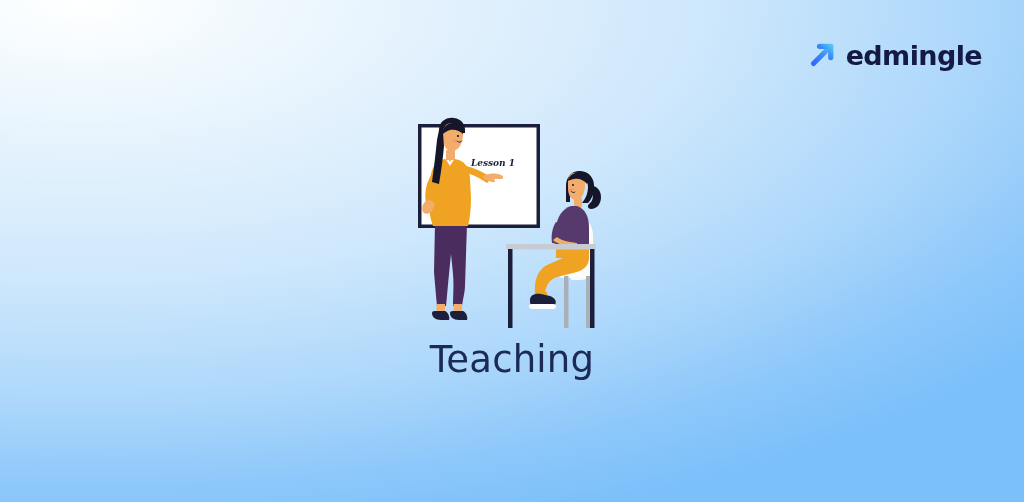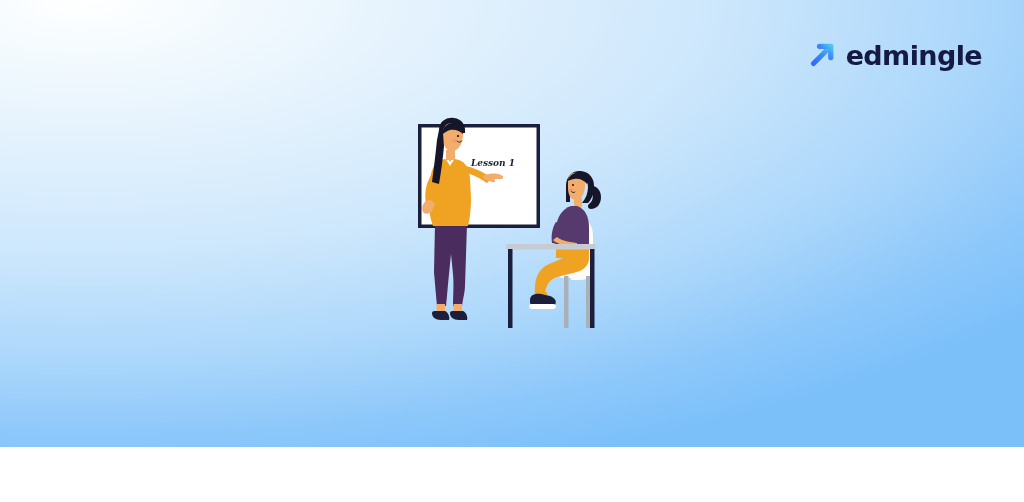--- a/index.html
+++ b/index.html
@@ -10,21 +10,21 @@
   body {
     width: 1024px;
     height: 502px;
     overflow: hidden;
     font-family: "Liberation Sans", sans-serif;
   }
 
   .banner {
     position: relative;
     width: 1024px;
-    height: 447px;
+    height: 502px;
     background:
       radial-gradient(ellipse 120% 110% at 8% 0%,
         #ffffff 0%,
         #f3fafe 12%,
         #e2f1fd 30%,
         #cfe8fc 50%,
         #aed8fb 72%,
         #8ec8fa 88%,
         #7cc0fa 100%);
     overflow: hidden;
@@ -177,14 +177,15 @@
 
       <g>
         <rect x="101" y="128" width="90" height="5.5" rx="1.5" fill="#c7ccd4"></rect>
         <rect x="103" y="133" width="4.5" height="79" fill="#1b1f3b"></rect>
         <rect x="185" y="133" width="4.5" height="79" fill="#1b1f3b"></rect>
       </g>
 
     </svg>
   </div>
 
+  <div class="caption">Teaching</div>
 
 </div>
 
 </body></html>

